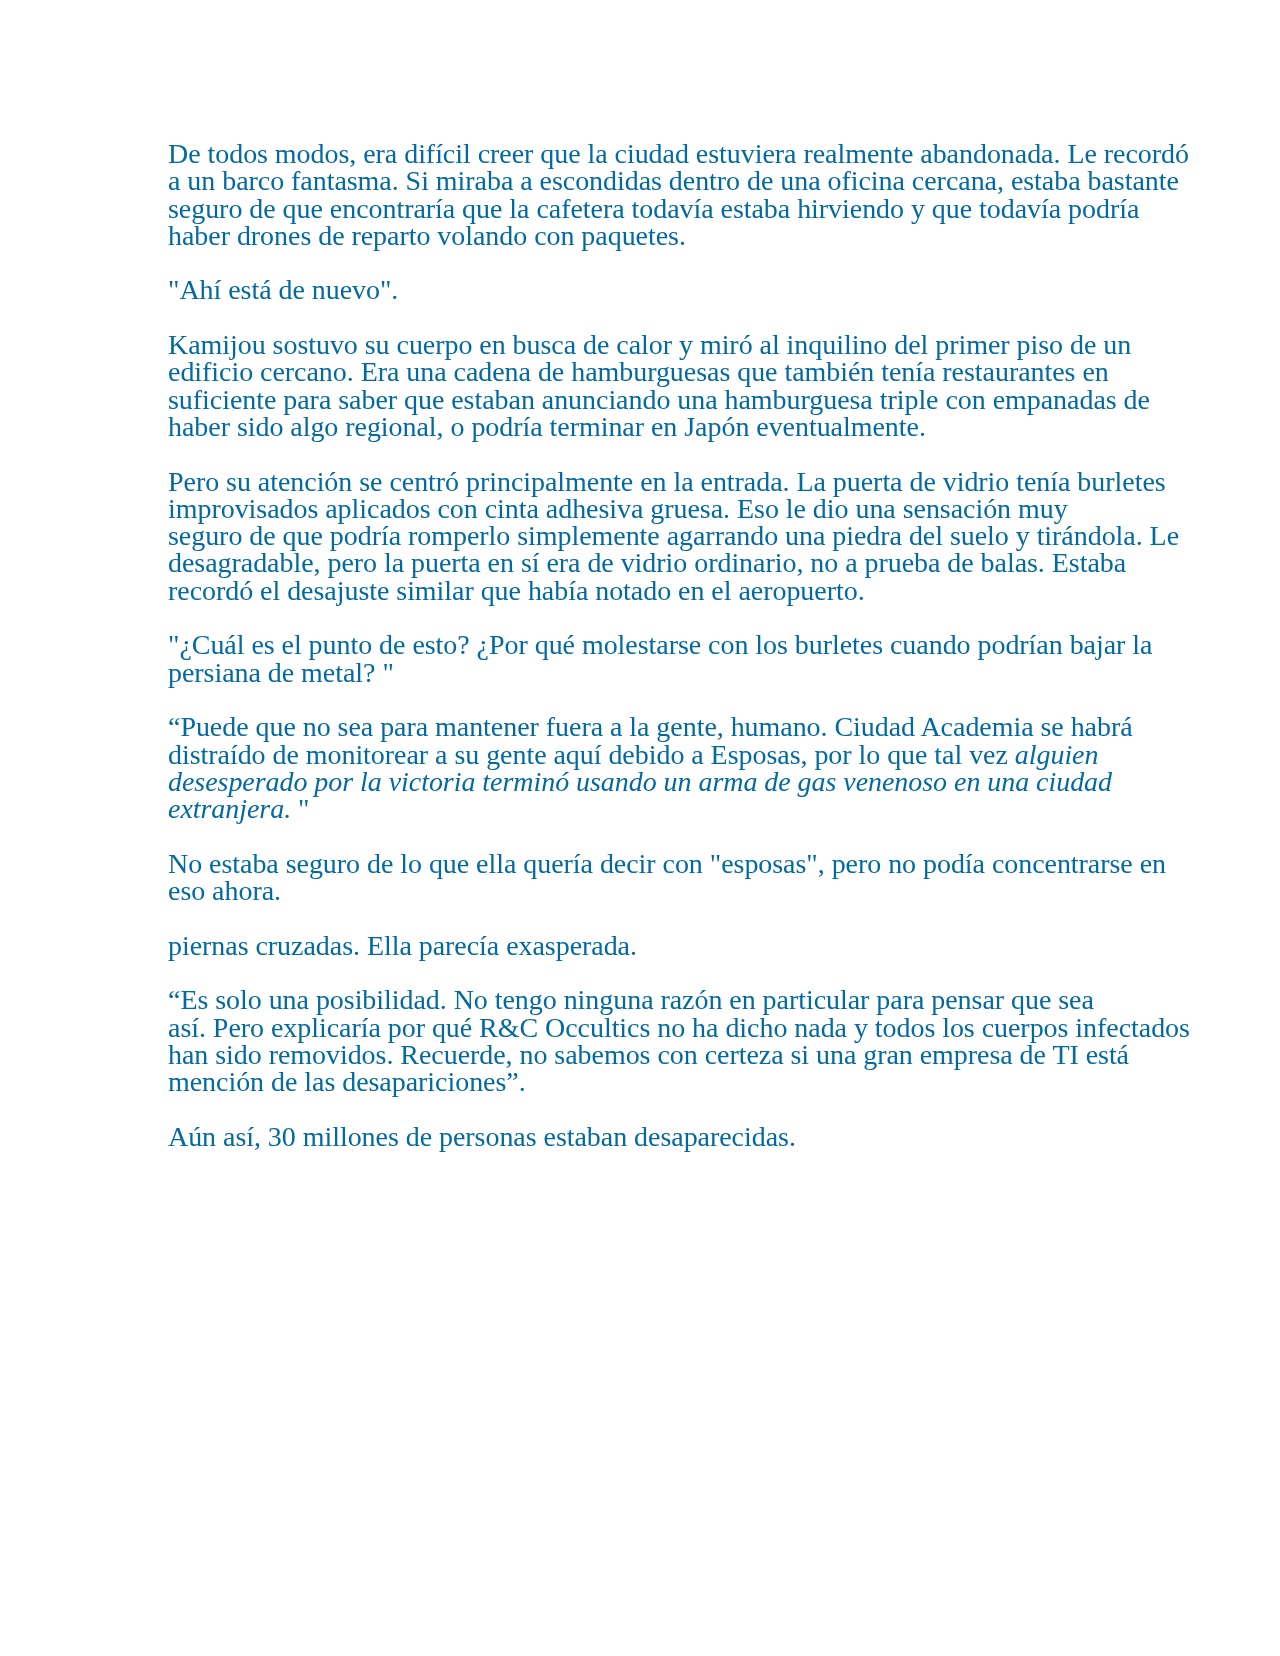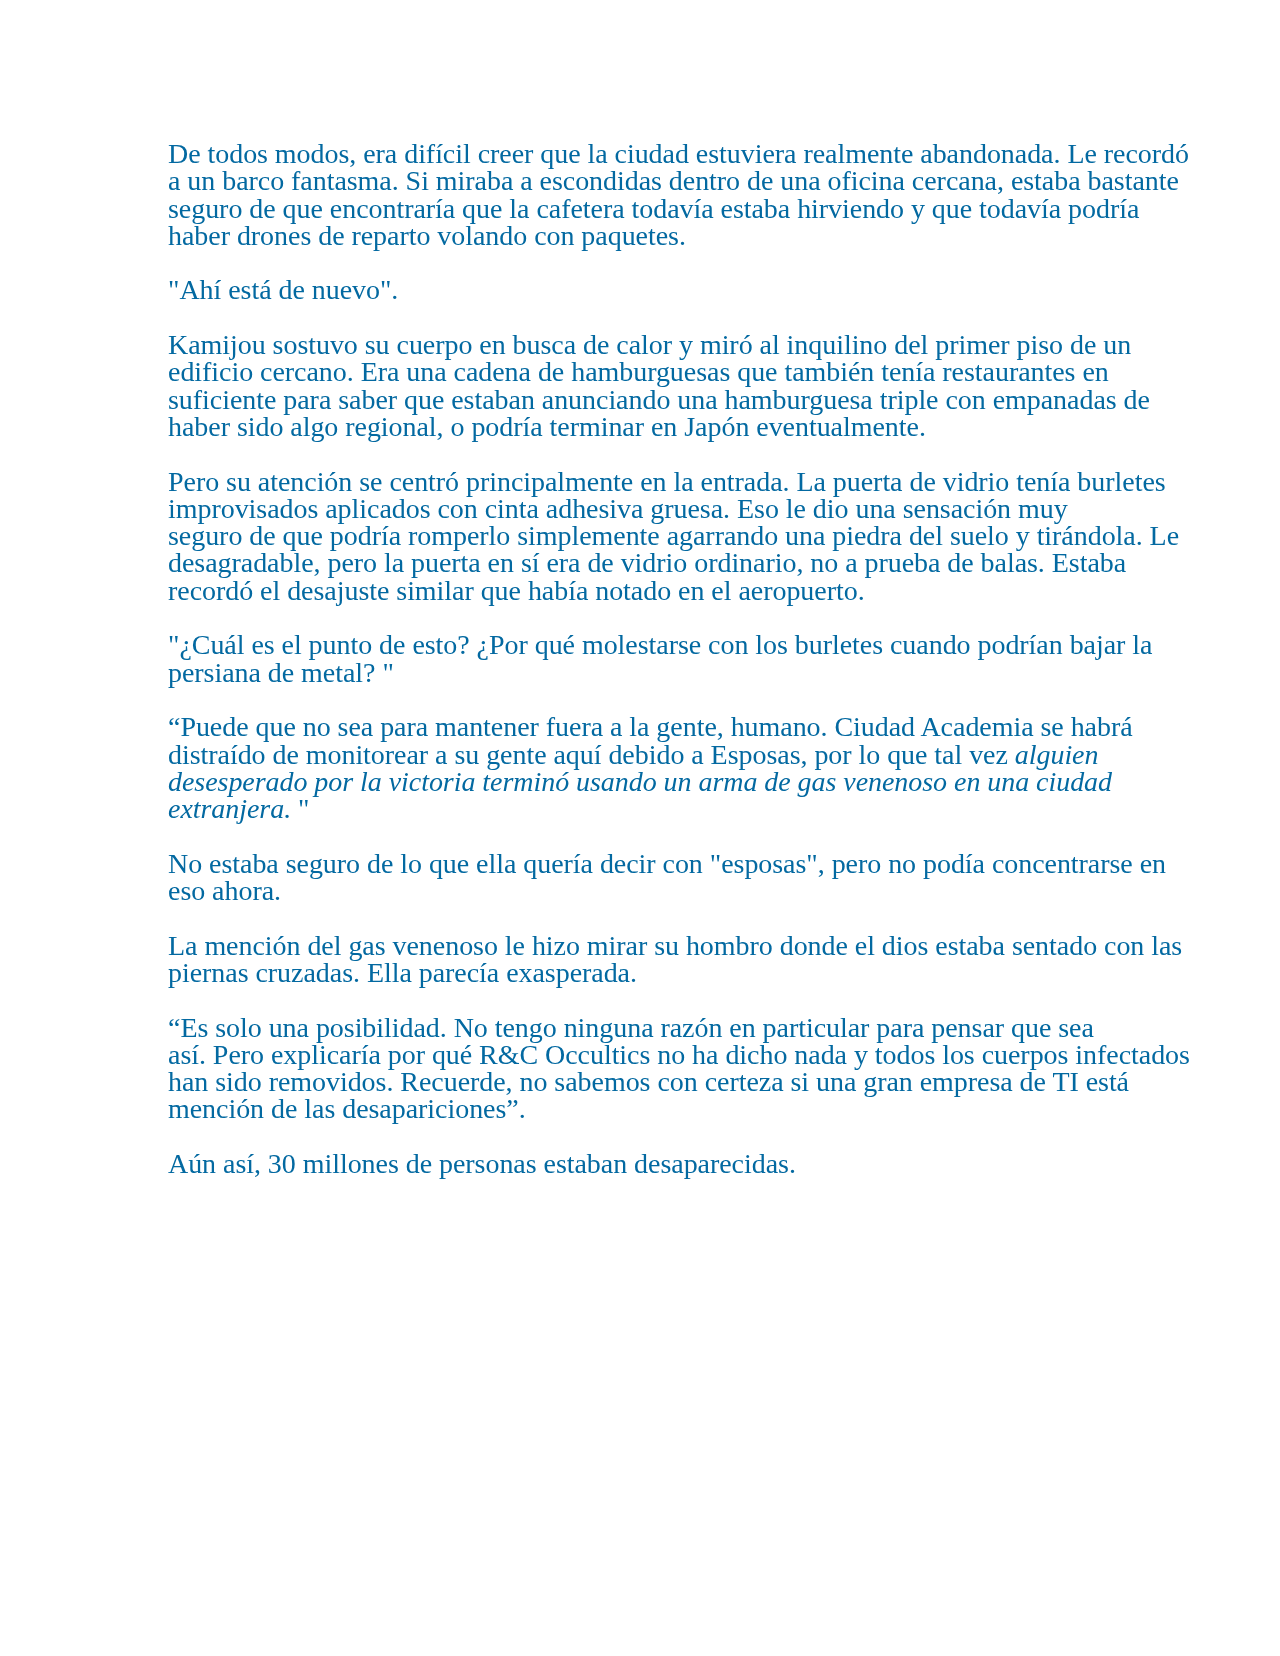--- a/index.html
+++ b/index.html
@@ -85,21 +85,20 @@
       <span class="it">extranjera.</span><span> "</span>
     </span>
   </p>
 
   <p class="para">
     <span class="line">No estaba seguro de lo que ella quería decir con "esposas", pero no podía concentrarse en</span>
     <span class="line">eso ahora.</span>
   </p>
 
   <p class="para">
-    <span class="line">La mención del gas venenoso le hizo mirar su hombro donde el dios estaba sentado con las</span>
     <span class="line">piernas cruzadas. Ella parecía exasperada.</span>
   </p>
 
   <p class="para">
     <span class="line">“Es solo una posibilidad. No tengo ninguna razón en particular para pensar que sea</span>
     <span class="line">así. Pero explicaría por qué R&amp;C Occultics no ha dicho nada y todos los cuerpos infectados</span>
     <span class="line">han sido removidos. Recuerde, no sabemos con certeza si una gran empresa de TI está</span>
     <span class="line">mención de las desapariciones”.</span>
   </p>
 

